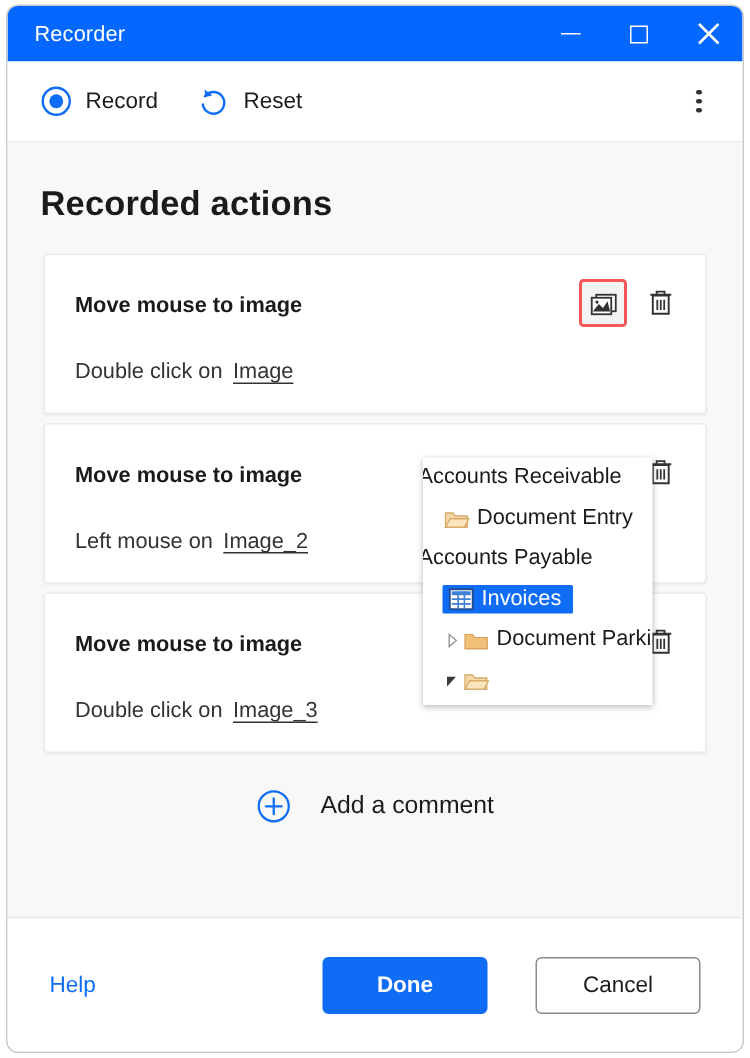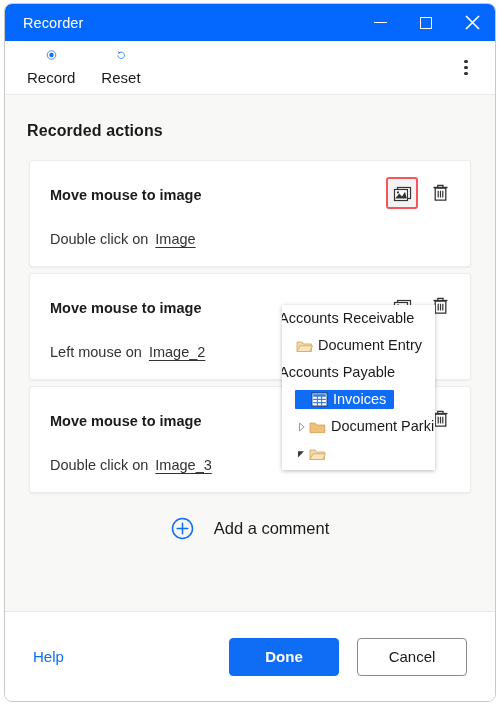--- a/index.html
+++ b/index.html
@@ -82,21 +82,20 @@
   }
   .cmd-item {
     display: flex;
     align-items: center;
     gap: 9px;
     height: 36px;
     padding: 0 8px;
     border-radius: 4px;
     cursor: default;
     margin-left: 10px;
-    flex-direction: column;
   }
   .cmd-item:first-of-type { margin-left: 14px; }
   .cmd-label {
     font-size: 15px;
     color: #1b1b1b;
   }
   .cmd-more {
     margin-left: auto;
     margin-right: 14px;
     width: 30px;
@@ -117,21 +116,21 @@
   }
 
   
   .body {
     flex: 1 1 auto;
     background: #f8f8f7;
     position: relative;
     overflow: hidden;
   }
   .section-title {
-    font-size: 16px;
+    font-size: 23px;
     font-weight: bold;
     color: #1b1b1b;
     margin: 27px 0 0 22px;
     letter-spacing: .1px;
   }
 
   .cards {
     margin: 20px 24px 0 24px;
     display: flex;
     flex-direction: column;
@@ -220,21 +219,21 @@
   }
   .help-link {
     color: #0f6cf5;
     font-size: 15px;
     cursor: default;
     text-decoration: none;
   }
   .footer-btns {
     margin-left: auto;
     display: flex;
-    gap: 18px;
+    gap: 32px;
   }
   .btn {
     height: 38px;
     min-width: 110px;
     border-radius: 4px;
     font-size: 15px;
     display: flex;
     align-items: center;
     justify-content: center;
     box-sizing: border-box;
@@ -294,21 +293,21 @@
 
   .indent-0 { padding-left: 0px; }
   .indent-1 { padding-left: 13px; }
   .indent-2 { padding-left: 28px; }
 
   .sel-wrap {
     display: inline-flex;
     align-items: center;
     background: #0f6cf5;
     color: #ffffff;
-    padding: 2px 8px 2px 15px;
+    padding: 2px 8px 2px 3px;
     border-radius: 1px;
   }
 </style>
 </head>
 <body>
 
 <div class="window">
 
   <div class="titlebar">
     <div class="titlebar-title">Recorder</div>

